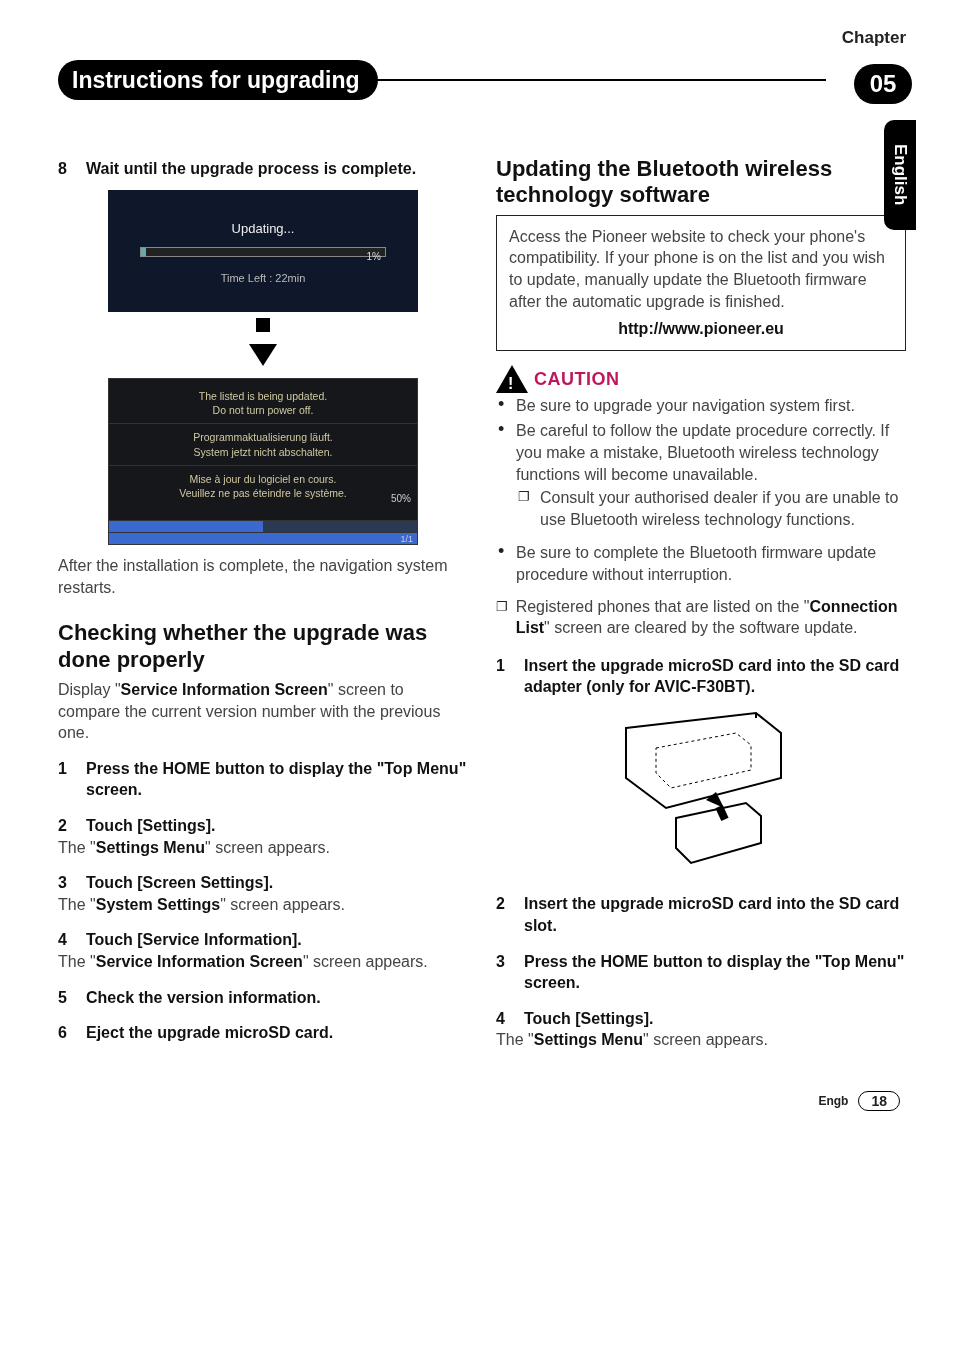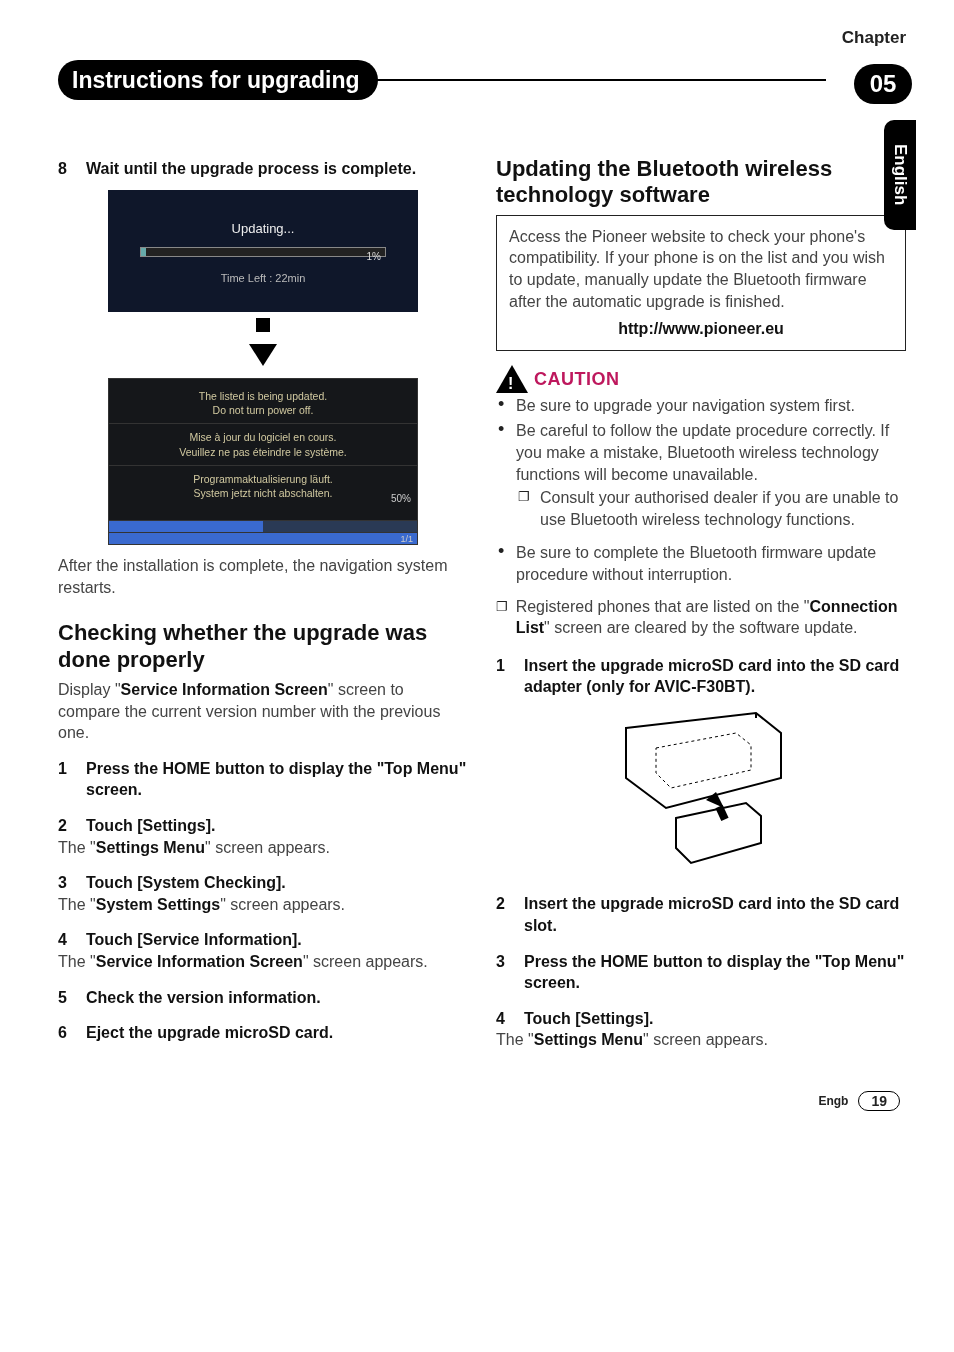--- a/index.html
+++ b/index.html
@@ -100,26 +100,26 @@
         <div class="arrow-block"></div>
         <div class="arrow-down"></div>
       </div>
 
       <div class="scr2">
         <div class="row" style="border-top:none;padding-top:10px;">
           <div>The listed is being updated.</div>
           <div>Do not turn power off.</div>
         </div>
         <div class="row">
+          <div>Programmaktualisierung läuft.</div>
+          <div>System jetzt nicht abschalten.</div>
+        </div>
+        <div class="row">
           <div>Mise à jour du logiciel en cours.</div>
           <div>Veuillez ne pas éteindre le système.</div>
-        </div>
-        <div class="row">
-          <div>Programmaktualisierung läuft.</div>
-          <div>System jetzt nicht abschalten.</div>
         </div>
         <div style="position:relative;height:14px;">
           <div class="pct">50%</div>
         </div>
         <div class="progress">
             <div class="fill" style="width:50%;"></div>
           </div>
         <div class="progress2">
             <div class="count">1/1</div>
           </div>
@@ -140,21 +140,21 @@
       <div class="step-row step-bold" style="margin-top:14px;">
         <span class="step-num">2</span>
         <span>Touch [Settings].</span>
       </div>
       <p class="body-text">
         <span>The "</span><span class="b">Settings Menu</span><span>" screen appears.</span>
       </p>
 
       <div class="step-row step-bold" style="margin-top:14px;">
         <span class="step-num">3</span>
-        <span>Touch [System Checking].</span>
+        <span>Touch [Screen Settings].</span>
       </div>
       <p class="body-text">
         <span>The "</span><span class="b">System Settings</span><span>" screen appears.</span>
       </p>
 
       <div class="step-row step-bold" style="margin-top:14px;">
         <span class="step-num">4</span>
         <span>Touch [Service Information].</span>
       </div>
       <p class="body-text">
@@ -247,15 +247,15 @@
         <span>Touch [Settings].</span>
       </div>
       <p class="body-text">
         <span>The "</span><span class="b">Settings Menu</span><span>" screen appears.</span>
       </p>
     </div>
   </div>
 
   <div class="footer">
     <span style="font-weight:800;">Engb</span>
-    <span class="pg">19</span>
+    <span class="pg">18</span>
   </div>
 </div>
 
 </body></html>

